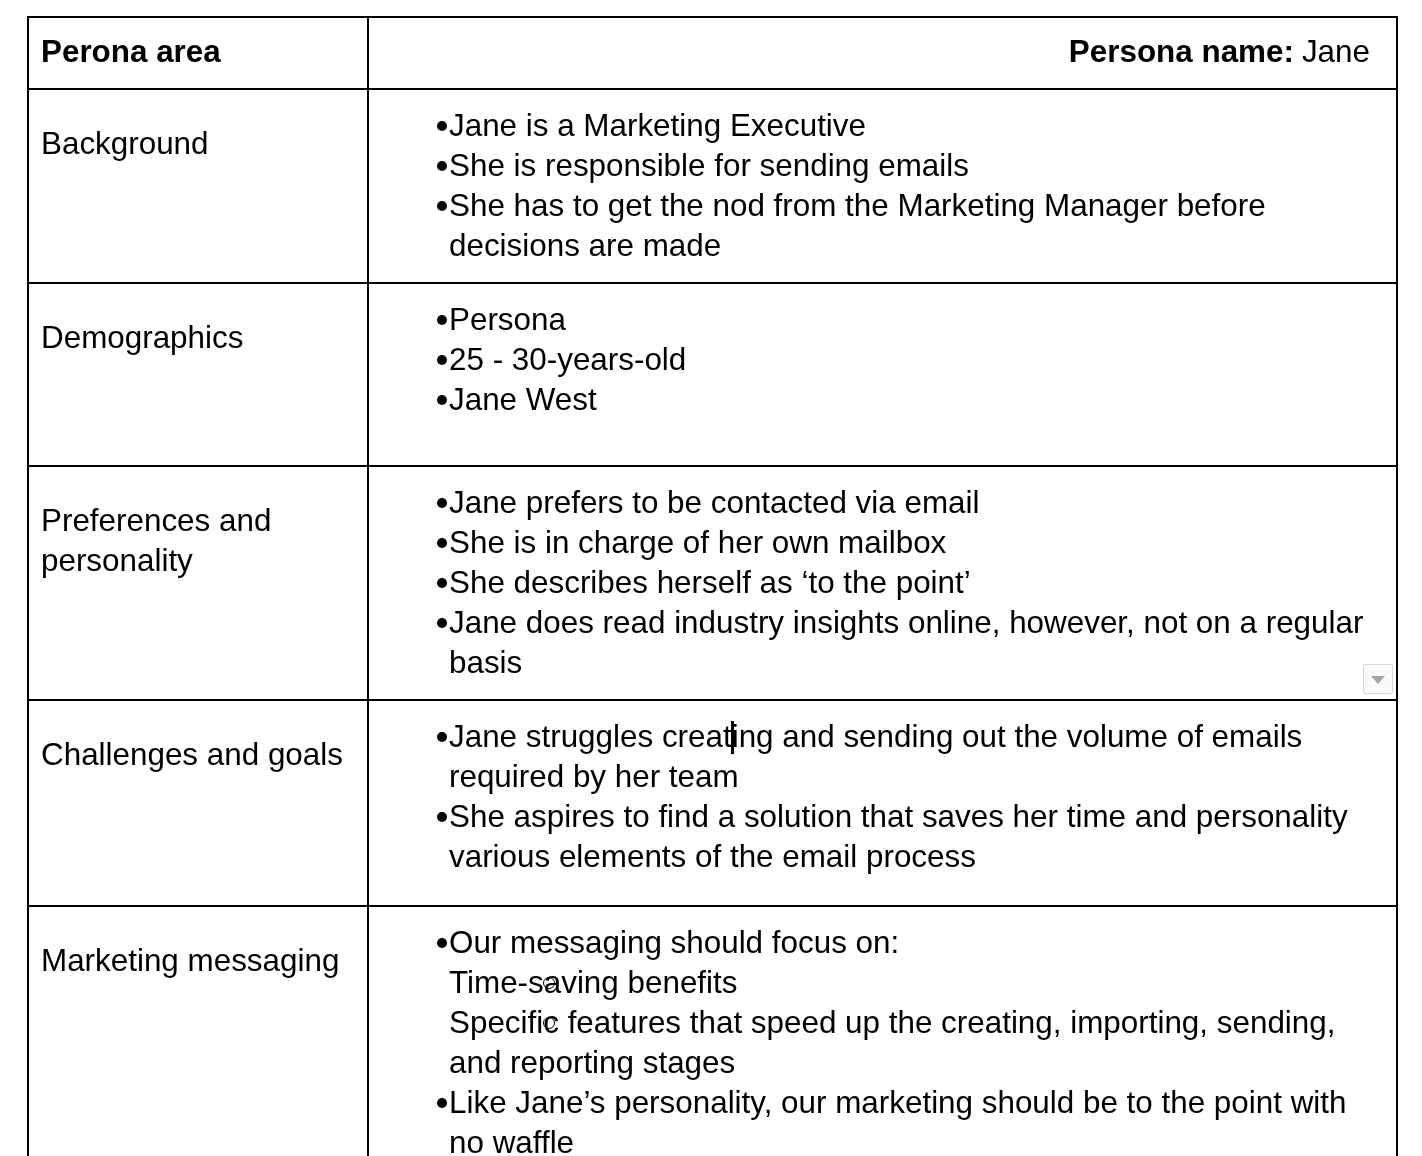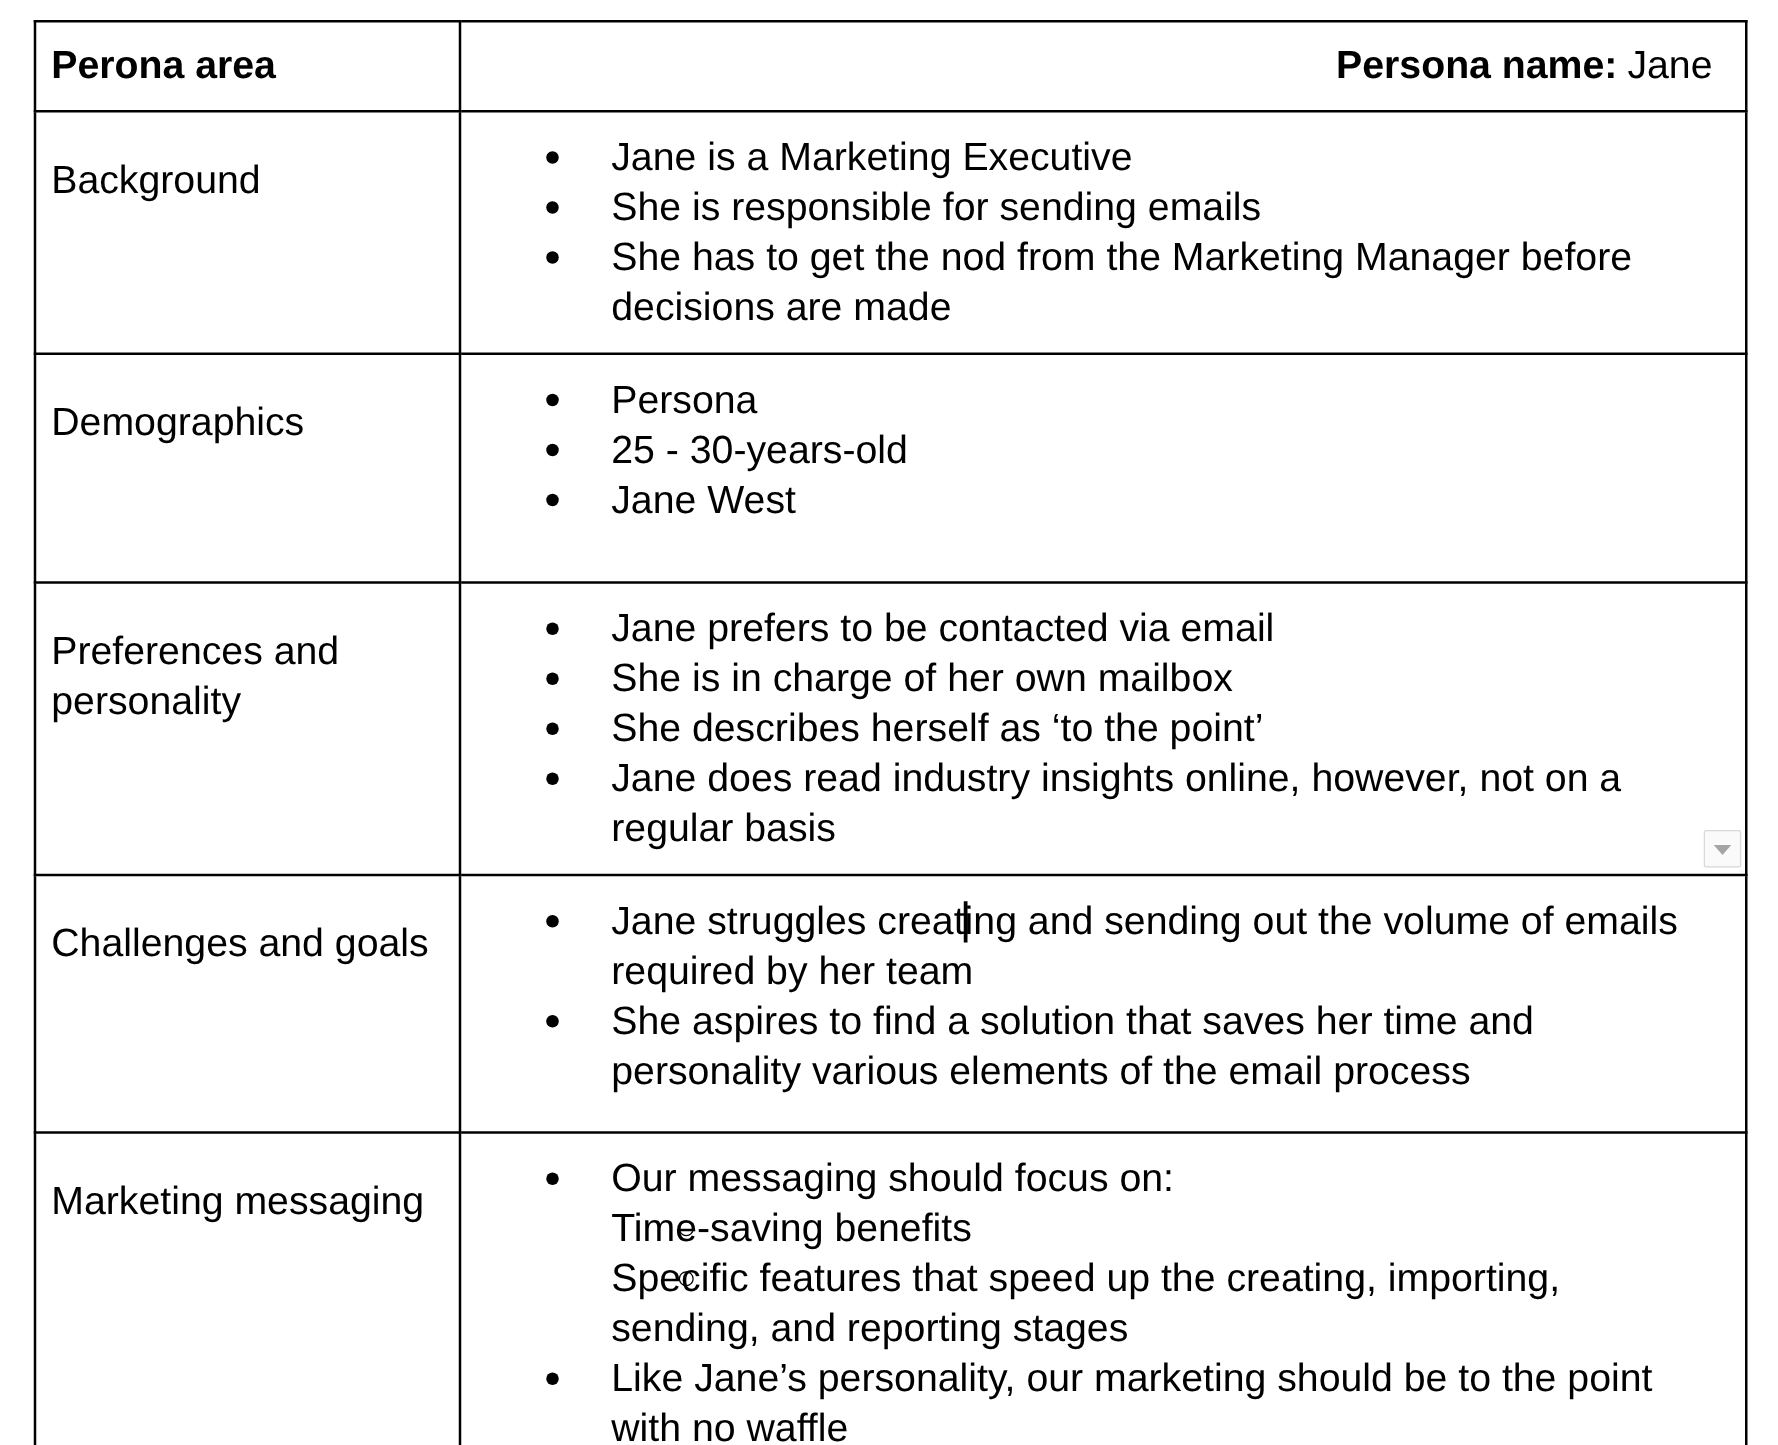--- a/index.html
+++ b/index.html
@@ -15,21 +15,21 @@
   }
   col.c1{width:340px;}
   col.c2{width:1029px;}
   td{border:2px solid #000000;vertical-align:top;background:#ffffff;padding:0;}
   .header-cell-left{padding:14px 24px 14px 12px;}
   .header-cell-right{padding:14px 26px 14px 14px;text-align:right;}
   .bold{font-weight:bold;}
   .name-value{margin-left:8px;}
   .area-cell{padding:34px 24px 16px 12px;}
   .content-cell{padding:16px 26px 16px 0;}
-  .li{position:relative;padding-left:120px;}
+  .li{position:relative;padding-left:80px;}
   .li.l2{}
   .bullet-dot{
     position:absolute;left:68px;top:15px;width:10px;height:10px;
     background:#000000;border-radius:50%;
   }
   .bullet-circle{
     position:absolute;left:174px;top:14px;width:12px;height:12px;
     border:1.8px solid #000000;border-radius:50%;box-sizing:border-box;
     background:transparent;
   }

